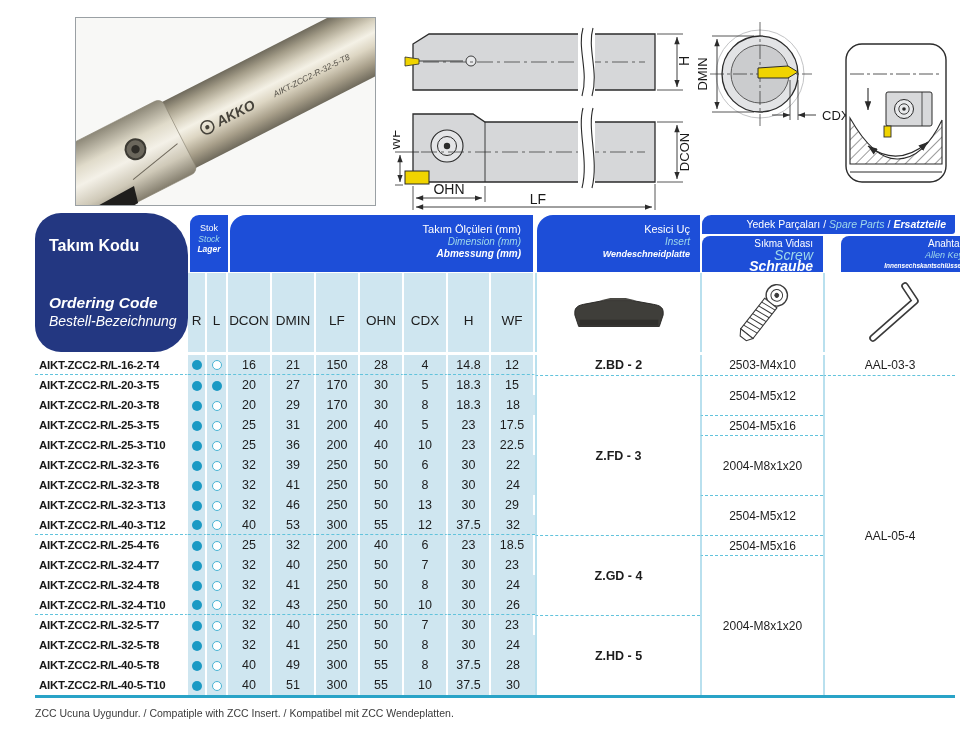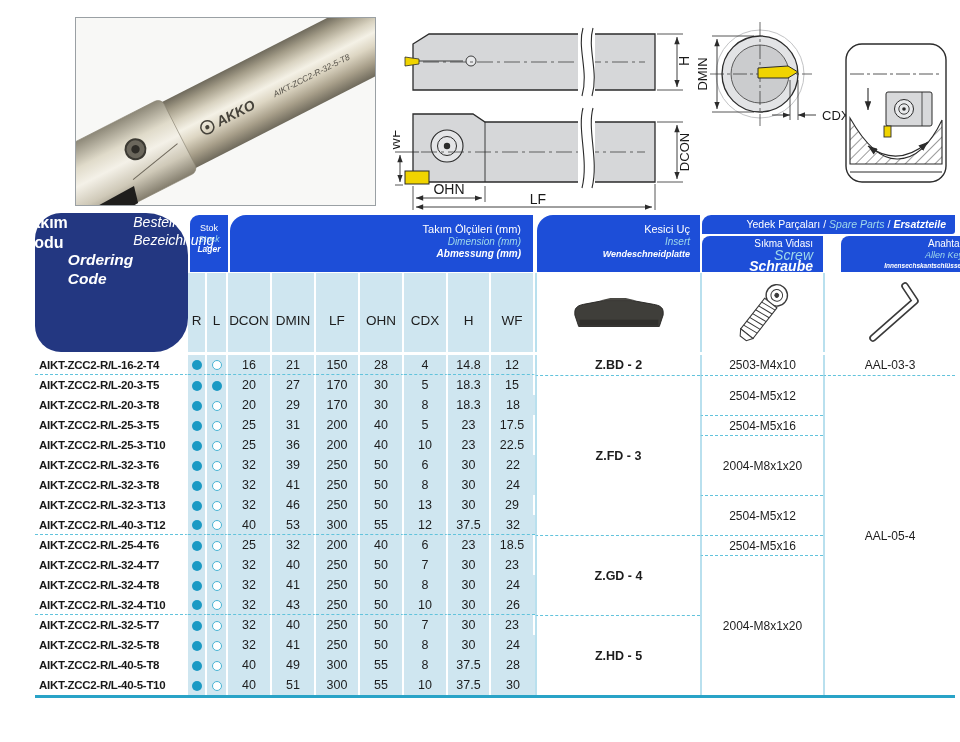--- a/index.html
+++ b/index.html
@@ -6,21 +6,21 @@
   .page{position:relative;width:960px;height:742px;background:#fff;font-family:"Liberation Sans",sans-serif;overflow:hidden;}
 
   
   .photo-frame{position:absolute;left:75px;top:17px;width:301px;height:189px;border:1px solid #9aa0a4;box-sizing:border-box;background:#f7f7f5;}
   .svg-mid{position:absolute;left:393px;top:14px;width:300px;height:196px;}
   .svg-right{position:absolute;left:698px;top:14px;width:258px;height:196px;}
 
   
   .table-wrap{position:absolute;left:35px;top:213px;width:920px;}
   .thead{position:relative;height:142px;}
-  .navy-box{position:absolute;left:0;top:0;width:153px;height:139px;background:#233781;border-radius:26px 42px 34px 26px;color:#fff;display:flex;flex-direction:row;justify-content:center;padding-left:14px;box-sizing:border-box;z-index:2;}
+  .navy-box{position:absolute;left:0;top:0;width:153px;height:139px;background:#233781;border-radius:26px 42px 34px 26px;color:#fff;display:flex;flex-direction:column;justify-content:center;padding-left:14px;box-sizing:border-box;z-index:2;}
   .navy-box .l1{font-size:16px;font-weight:700;line-height:20px;}
   .navy-box .l2{font-size:15.5px;font-weight:700;font-style:italic;line-height:19px;margin-top:37px;}
   .navy-box .l3{font-size:14px;font-style:italic;line-height:18px;}
   .tealb{position:absolute;background:#1d4ed8;color:#fff;box-sizing:border-box;}
   .tealb .t1{font-size:11px;line-height:13px;}
   .tealb .t2{font-size:10px;font-style:italic;color:#9ed8ea;line-height:12px;}
   .tealb .t3{font-size:10px;font-style:italic;font-weight:600;line-height:12px;}
   .stok-blk{left:155px;top:2px;width:38px;height:57px;border-radius:9px 0 0 0;text-align:center;padding-top:8px;}
   .stok-blk .t1{font-size:9px;line-height:10.5px;}
   .stok-blk .t2{font-size:8.5px;line-height:10px;}
@@ -503,13 +503,14 @@
           <td class="num">300</td>
           <td class="num">55</td>
           <td class="num">10</td>
           <td class="num">37.5</td>
           <td class="num">30</td>
         </tr>
       </tbody>
     </table>
   </div>
 
+  <div class="footnote">ZCC Ucuna Uygundur. / Compatiple with ZCC Insert. / Kompatibel mit ZCC Wendeplatten.</div>
 </div>
 
 </body></html>

